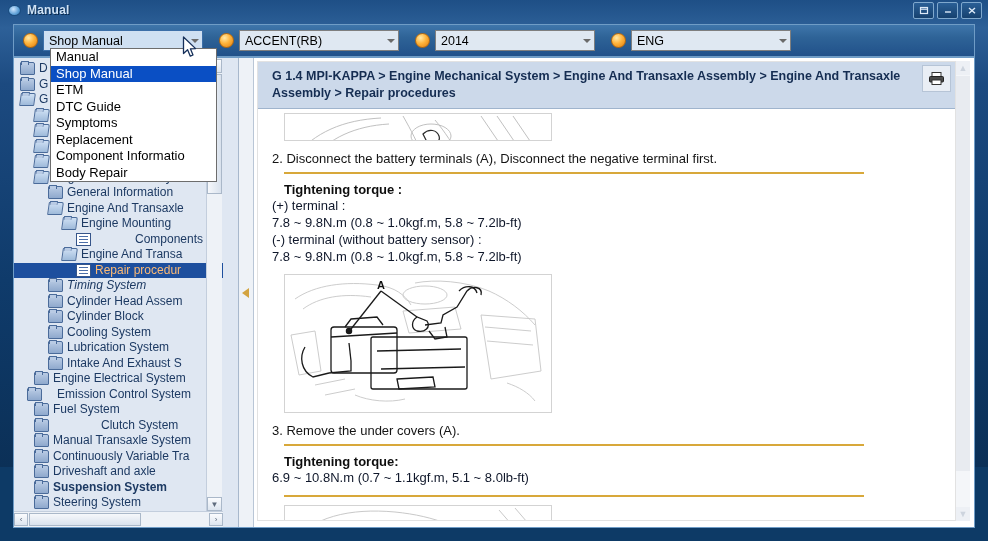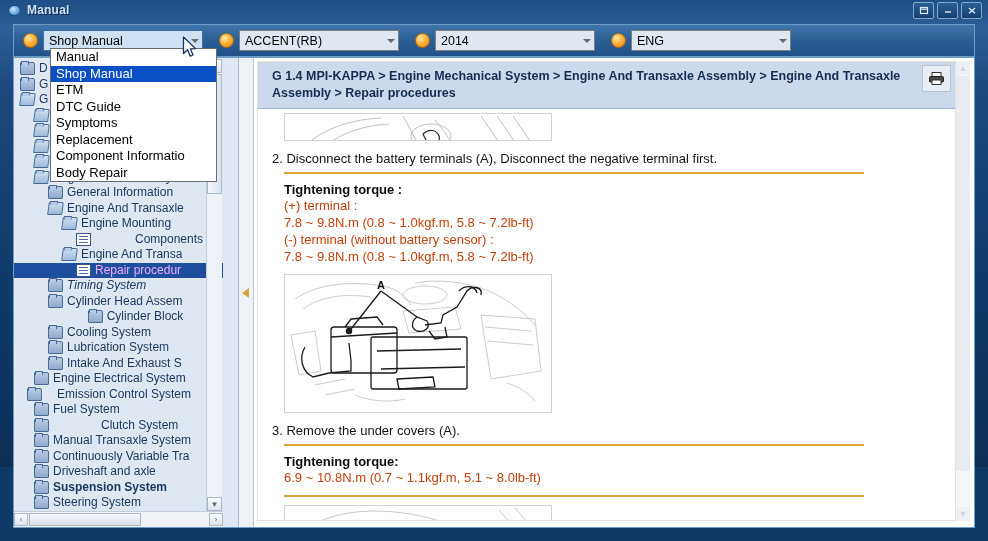--- a/index.html
+++ b/index.html
@@ -88,21 +88,21 @@
     overflow:hidden;
   }
   .tree{
     position:absolute;left:0;top:1px;width:209px;bottom:16px;
     overflow:hidden;padding-top:2px;
   }
   .tnode{
     height:15.5px;line-height:15.5px;display:flex;align-items:center;
     font-size:12px;color:#1d3a63;white-space:nowrap;
   }
-  .tnode.sel{background:#1d4f9e;color:#f0abfc;}
+  .tnode.sel{background:#1d4f9e;color:#fdba74;}
   .tico{width:13px;height:11px;margin-right:4px;flex:none;position:relative;}
   .folder{
     background:linear-gradient(180deg,#b9cbe4,#8fa9cd);
     border:1px solid #4a6b9a;border-radius:1px 2px 1px 1px;
   }
   .folder:before{
     content:"";position:absolute;left:0;top:-2px;width:6px;height:3px;
     background:#b9cbe4;border:1px solid #4a6b9a;border-bottom:none;border-radius:1px 1px 0 0;
   }
   .folder.open{
@@ -176,21 +176,21 @@
   }
   .body-scroll{position:relative;padding:0 14px 0 14px;}
   .fig{
     border:1px solid #d3d3d3;background:#fff;
     margin:8px 0 4px 12px;width:268px;box-sizing:border-box;
   }
   .fig svg{display:block;}
   .step{font-size:13px;color:#141414;margin:10px 0 0 0;}
   .rule{height:2px;background:#d8a83a;margin:6px 0 8px 12px;width:580px;}
   .tq-title{font-size:13px;font-weight:bold;color:#0e0e0e;margin-left:12px;}
-  .tq-line{font-size:13px;color:#c2410c;margin-left:12px;line-height:17px;}
+  .tq-line{font-size:13px;color:#0f172a;line-height:17px;}
   
   .cvs{
     position:absolute;right:4px;top:3px;width:14px;bottom:6px;
     background:#f4f6f9;
   }
   .cvs .cb{
     width:14px;height:14px;background:#edf0f5;
     display:flex;align-items:center;justify-content:center;color:#cdd4de;font-size:9px;
   }
   .cvs .cb.bot{position:absolute;bottom:0;left:0;}
@@ -320,21 +320,21 @@
             <span>Repair procedur</span>
           </div>
           <div class="tnode" style="padding-left: 34px; font-style: italic;">
             <span class="tico folder"></span>
             <span>Timing System</span>
           </div>
           <div class="tnode" style="padding-left: 34px;">
             <span class="tico folder"></span>
             <span>Cylinder Head Assem</span>
           </div>
-          <div class="tnode" style="padding-left: 34px; justify-content: center;">
+          <div class="tnode" style="padding-left: 34px;">
             <span class="tico folder"></span>
             <span>Cylinder Block</span>
           </div>
           <div class="tnode" style="padding-left: 34px;">
             <span class="tico folder"></span>
             <span>Cooling System</span>
           </div>
           <div class="tnode" style="padding-left: 34px;">
             <span class="tico folder"></span>
             <span>Lubrication System</span>

